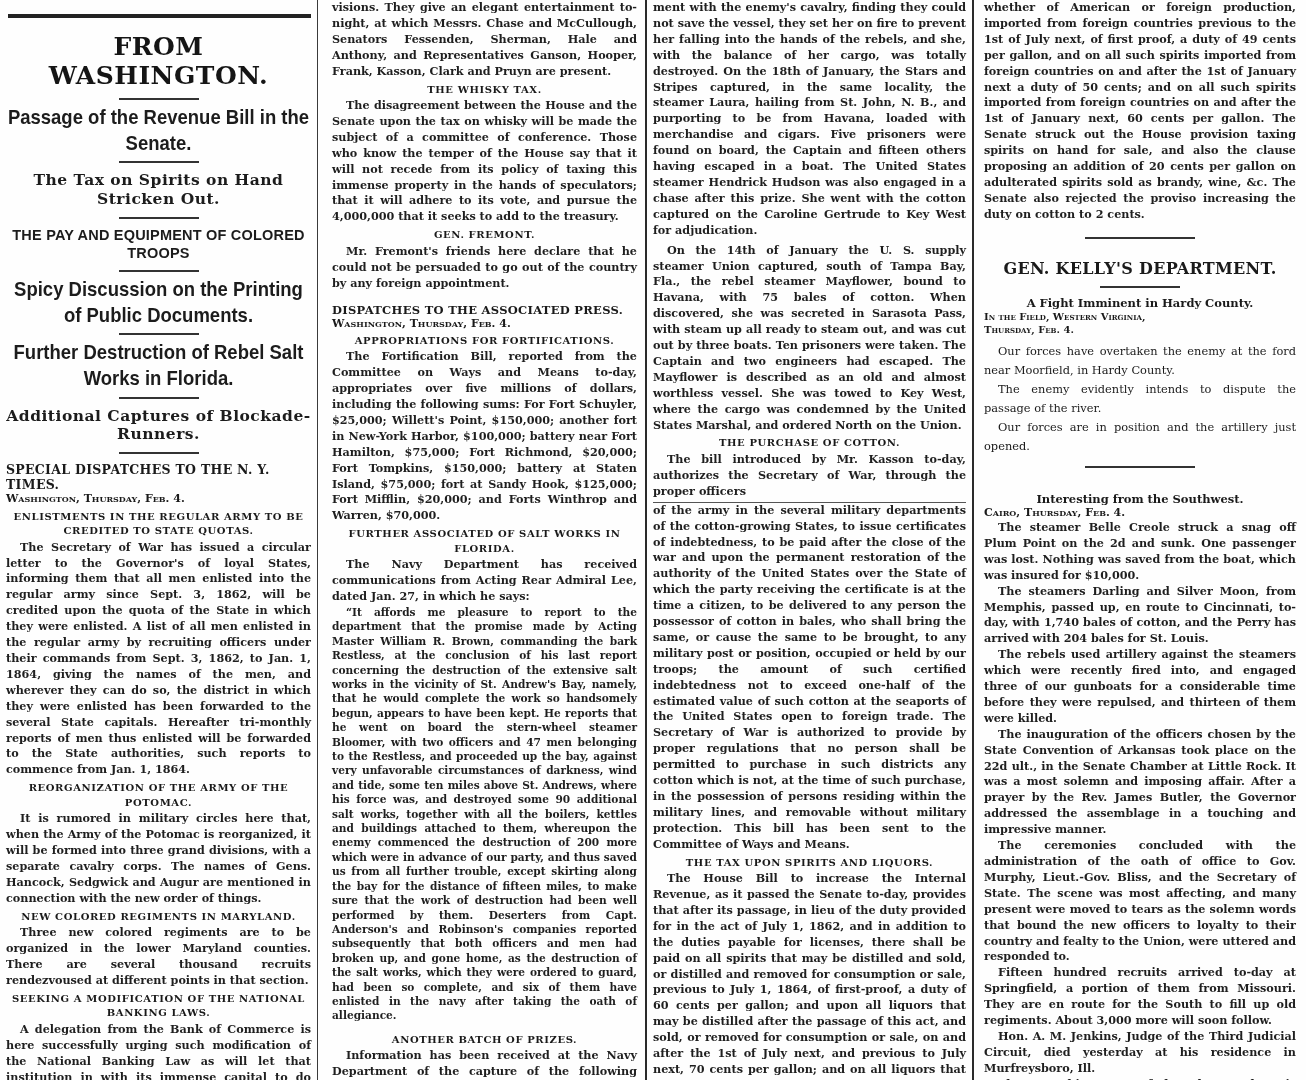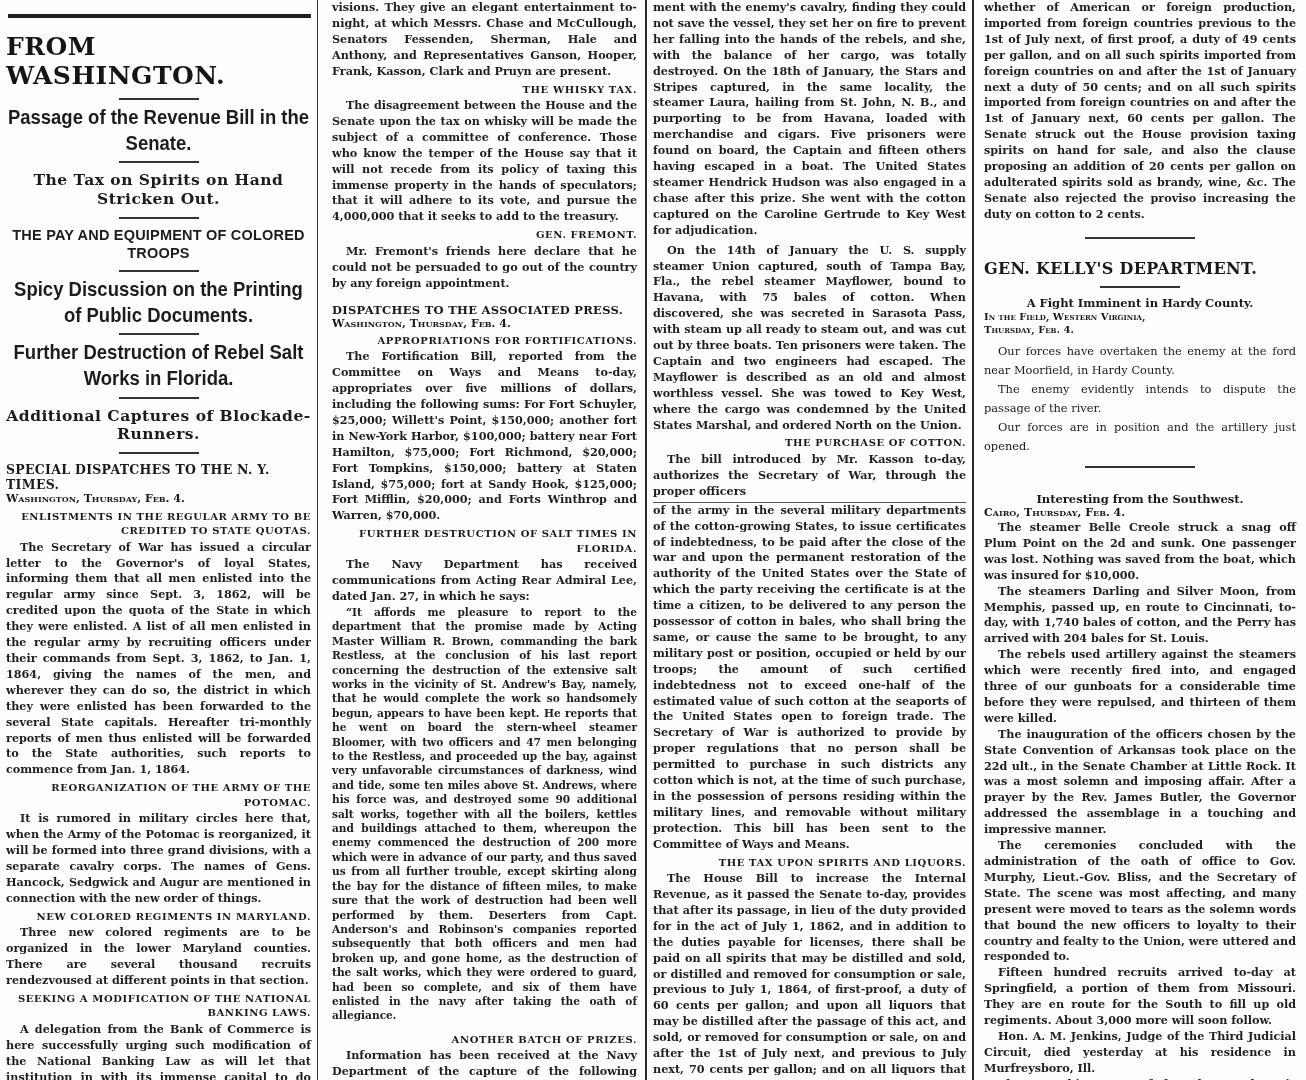--- a/index.html
+++ b/index.html
@@ -14,49 +14,49 @@
     box-sizing: border-box; padding: 0 6px;
   }
   .col1 { left: 0; width: 318px; border-right: 1.5px solid #3a3a3a; padding-left: 6px; }
   .col2 { left: 318px; width: 329px; border-right: 2px solid #2a2a2a; padding-left: 14px; padding-right: 8px; }
   .col3 { left: 647px; width: 327px; border-right: 2.5px solid #2a2a2a; padding-right: 6px; }
   .col4 { left: 974px; width: 332px; padding-left: 10px; padding-right: 10px; }
 
   .topbar { height: 4px; background: #222; margin: 14px 0 0 2px; }
   .mast {
     font-family: "DejaVu Serif", serif; font-weight: bold; font-size: 25px;
-    letter-spacing: 0.5px; margin: 14px 0 6px 0; color: #151515;
+    text-align: center; letter-spacing: 0.5px; margin: 14px 0 6px 0; color: #151515;
   }
   .rule { width: 80px; height: 2px; background: #333; margin: 8px auto; }
   .rule.long { width: 110px; }
   .hd {
     text-align: center; font-weight: bold; line-height: 1.22;
     font-family: "DejaVu Sans", sans-serif; color: #1c1c1c;
   }
   .hd.cond { font-family: "Liberation Sans", sans-serif; font-size: 18.5px; transform: scaleY(1.1); }
   .hd.black { font-family: "DejaVu Serif", serif; font-size: 15.5px; letter-spacing: 0.5px; }
   .hd.caps { font-family: "Liberation Sans", sans-serif; font-size: 14.5px; letter-spacing: 0.2px; }
   .sp { font-family: "DejaVu Serif", serif; font-weight: bold; font-size: 12.5px; letter-spacing: 0.3px; margin-top: 8px; text-align: left; }
   .dateline {
     font-family: "DejaVu Serif", serif; font-size: 11px; font-weight: bold;
     text-align: left; padding-right: 6px; line-height: 1.3;
   }
   .sub {
     font-family: "DejaVu Serif", serif; font-weight: bold; font-size: 10px;
-    text-align: right; letter-spacing: 0.6px; margin: 3px 0 1px; line-height: 1.45;
+    text-align: center; letter-spacing: 0.6px; margin: 3px 0 1px; line-height: 1.45;
   }
   p {
     margin: 0; font-family: "DejaVu Serif", serif; font-size: 11.2px;
     line-height: 15.9px; text-align: justify; text-indent: 14px;
     font-weight: bold; color: #1f1f1f;
   }
   p.noind { text-indent: 0; }
   .bignews {
     font-family: "DejaVu Serif", serif; font-weight: bold; font-size: 16px;
-    text-align: left; letter-spacing: 0.3px; margin: 20px 0 6px;
+    text-align: center; letter-spacing: 0.3px; margin: 20px 0 6px;
   }
   .subnews { font-family: "DejaVu Serif", serif; font-weight: bold; font-size: 11.5px; text-align: center; margin-top: 4px; }
   .kelly p { font-size: 11.4px; line-height: 19px; font-weight: normal; color: #1a1a1a; }
   .cut { border-top: 1.5px solid #555; margin-top: 2px; padding-top: 0; }
   .sc { font-variant: small-caps; }
 </style>
 </head>
 <body>
 
 <div class="page">
@@ -92,21 +92,21 @@
   <div class="col col2">
     <p class="noind">visions. They give an elegant entertainment to-night, at which Messrs. Chase and McCullough, Senators Fessenden, Sherman, Hale and Anthony, and Representatives Ganson, Hooper, Frank, Kasson, Clark and Pruyn are present.</p>
     <div class="sub">THE WHISKY TAX.</div>
     <p>The disagreement between the House and the Senate upon the tax on whisky will be made the subject of a committee of conference. Those who know the temper of the House say that it will not recede from its policy of taxing this immense property in the hands of speculators; that it will adhere to its vote, and pursue the 4,000,000 that it seeks to add to the treasury.</p>
     <div class="sub">GEN. FREMONT.</div>
     <p>Mr. Fremont's friends here declare that he could not be persuaded to go out of the country by any foreign appointment.</p>
     <div class="sp" style="font-size:11.5px;margin-top:11px">DISPATCHES TO THE ASSOCIATED PRESS.</div>
     <div class="dateline sc">Washington, Thursday, Feb. 4.</div>
     <div class="sub">APPROPRIATIONS FOR FORTIFICATIONS.</div>
     <p>The Fortification Bill, reported from the Committee on Ways and Means to-day, appropriates over five millions of dollars, including the following sums: For Fort Schuyler, $25,000; Willett's Point, $150,000; another fort in New-York Harbor, $100,000; battery near Fort Hamilton, $75,000; Fort Richmond, $20,000; Fort Tompkins, $150,000; battery at Staten Island, $75,000; fort at Sandy Hook, $125,000; Fort Mifflin, $20,000; and Forts Winthrop and Warren, $70,000.</p>
-    <div class="sub">FURTHER DESTRUCTION OF SALT TIMES IN FLORIDA.</div>
+    <div class="sub">FURTHER ASSOCIATED OF SALT WORKS IN FLORIDA.</div>
     <p>The Navy Department has received communications from Acting Rear Admiral Lee, dated Jan. 27, in which he says:</p>
     <p style="font-size:10.6px;line-height:14.4px">“It affords me pleasure to report to the department that the promise made by Acting Master William R. Brown, commanding the bark Restless, at the conclusion of his last report concerning the destruction of the extensive salt works in the vicinity of St. Andrew's Bay, namely, that he would complete the work so handsomely begun, appears to have been kept. He reports that he went on board the stern-wheel steamer Bloomer, with two officers and 47 men belonging to the Restless, and proceeded up the bay, against very unfavorable circumstances of darkness, wind and tide, some ten miles above St. Andrews, where his force was, and destroyed some 90 additional salt works, together with all the boilers, kettles and buildings attached to them, whereupon the enemy commenced the destruction of 200 more which were in advance of our party, and thus saved us from all further trouble, except skirting along the bay for the distance of fifteen miles, to make sure that the work of destruction had been well performed by them. Deserters from Capt. Anderson's and Robinson's companies reported subsequently that both officers and men had broken up, and gone home, as the destruction of the salt works, which they were ordered to guard, had been so complete, and six of them have enlisted in the navy after taking the oath of allegiance.</p>
     <div class="sub" style="margin-top:10px">ANOTHER BATCH OF PRIZES.</div>
     <p>Information has been received at the Navy Department of the capture of the following blockade-runners. On the 28th of December, the rebel schooner Caroline Gertrude, loaded with cotton, was captured in St. Mark's Bay, Florida, by the armed boats of the United States steamer Stars and Stripes. The schooner was aground when captured. Fourteen prisoners were captured. After taking out forty-three bales of cotton, and having a sharp engage-</p>
   </div>
 
   <div class="col col3">
     <p class="noind">ment with the enemy's cavalry, finding they could not save the vessel, they set her on fire to prevent her falling into the hands of the rebels, and she, with the balance of her cargo, was totally destroyed. On the 18th of January, the Stars and Stripes captured, in the same locality, the steamer Laura, hailing from St. John, N. B., and purporting to be from Havana, loaded with merchandise and cigars. Five prisoners were found on board, the Captain and fifteen others having escaped in a boat. The United States steamer Hendrick Hudson was also engaged in a chase after this prize. She went with the cotton captured on the Caroline Gertrude to Key West for adjudication.</p>
     <p style="margin-top:4px">On the 14th of January the U. S. supply steamer Union captured, south of Tampa Bay, Fla., the rebel steamer Mayflower, bound to Havana, with 75 bales of cotton. When discovered, she was secreted in Sarasota Pass, with steam up all ready to steam out, and was cut out by three boats. Ten prisoners were taken. The Captain and two engineers had escaped. The Mayflower is described as an old and almost worthless vessel. She was towed to Key West, where the cargo was condemned by the United States Marshal, and ordered North on the Union.</p>
     <div class="sub">THE PURCHASE OF COTTON.</div>

